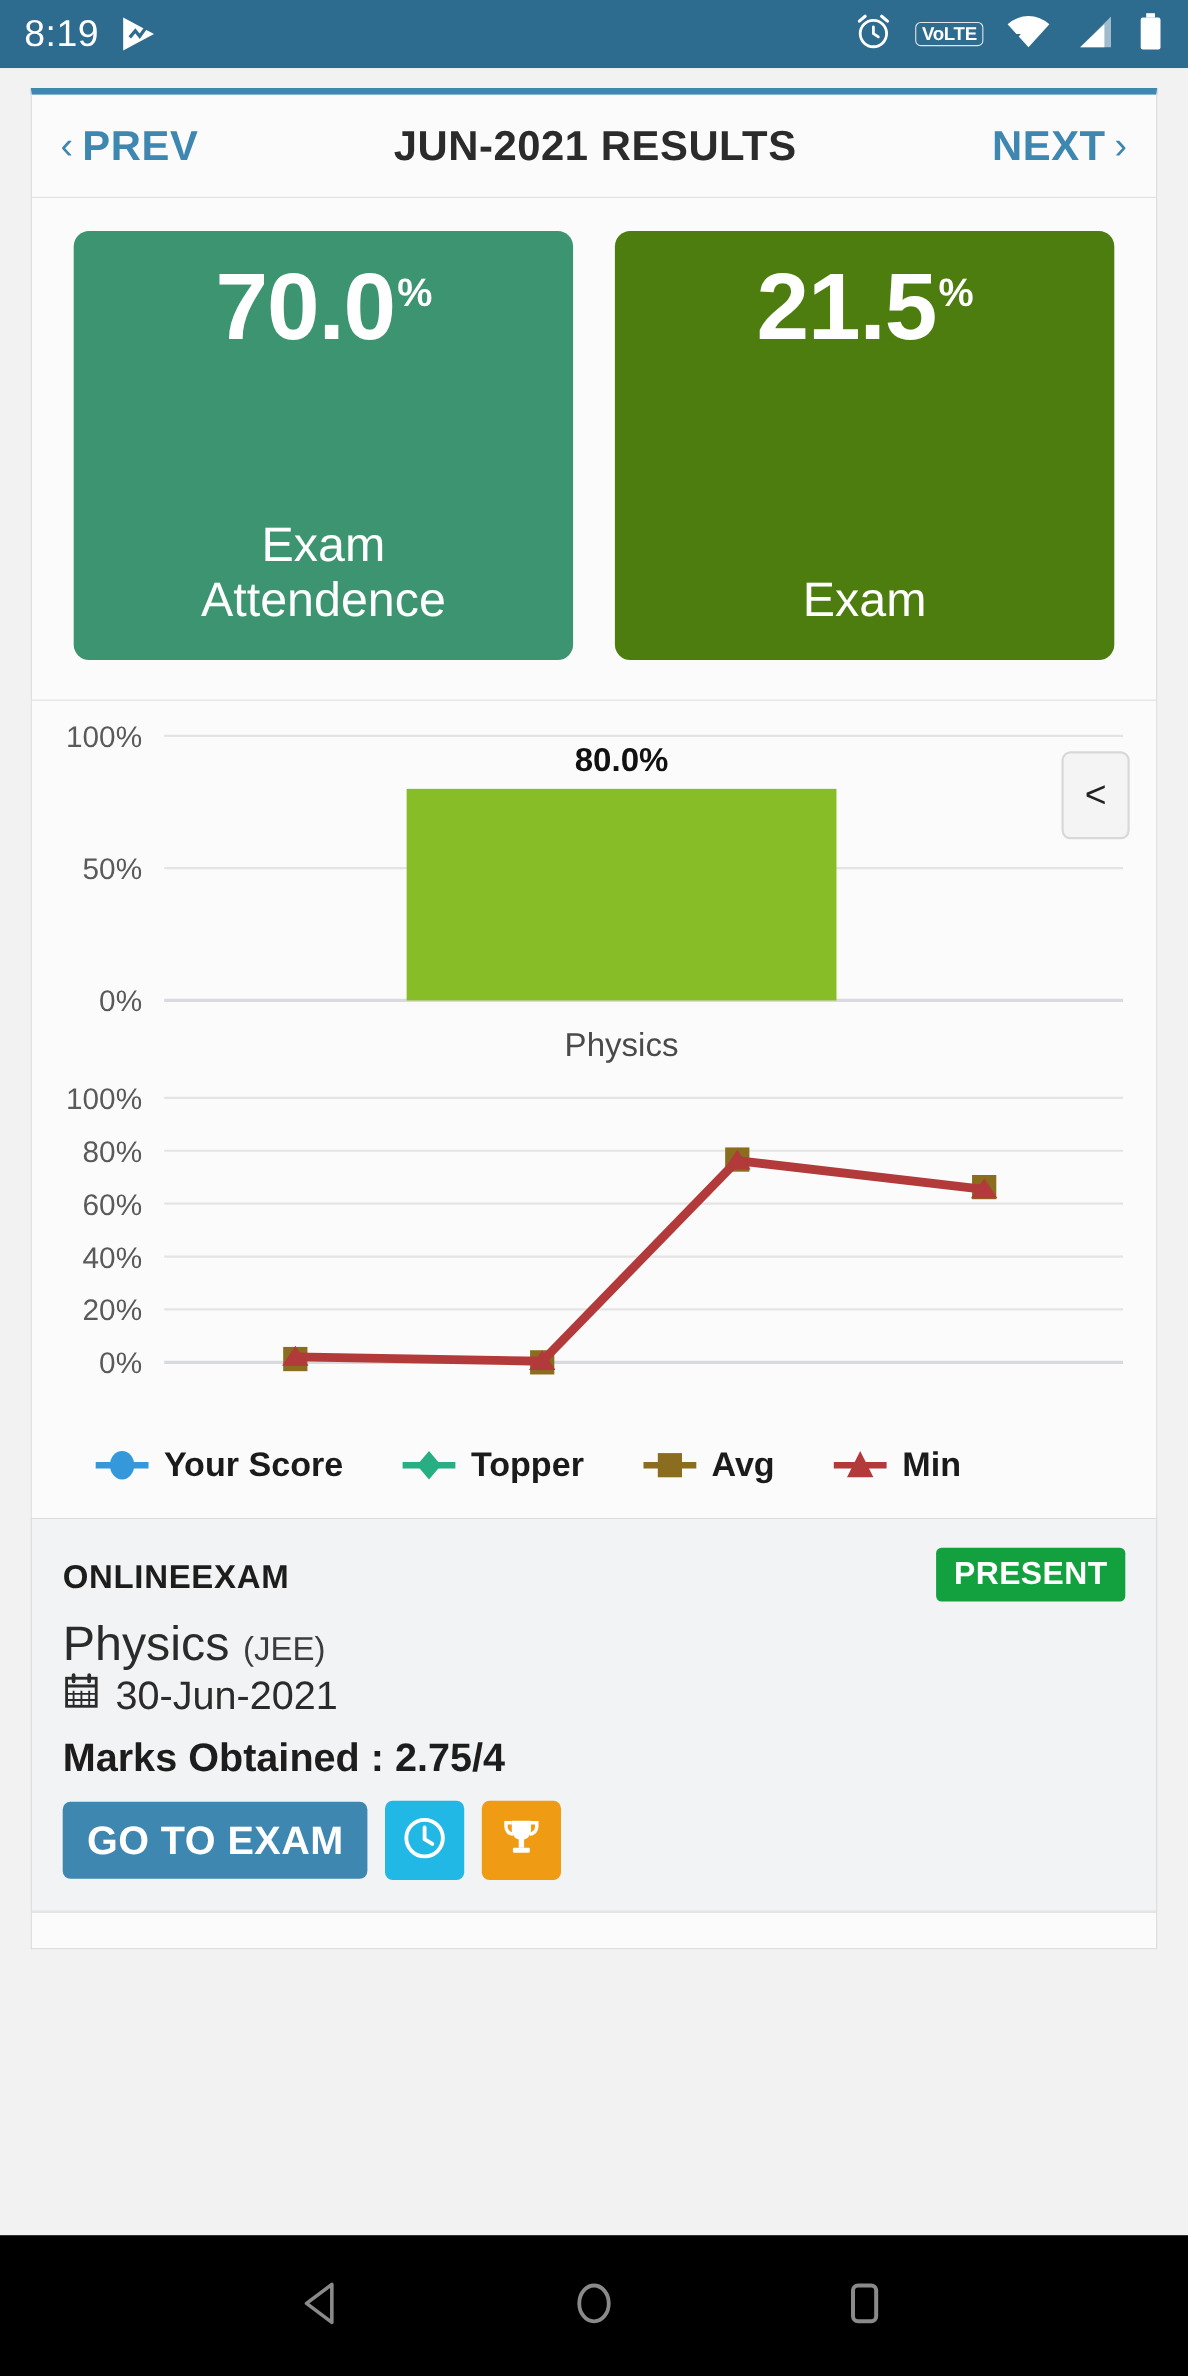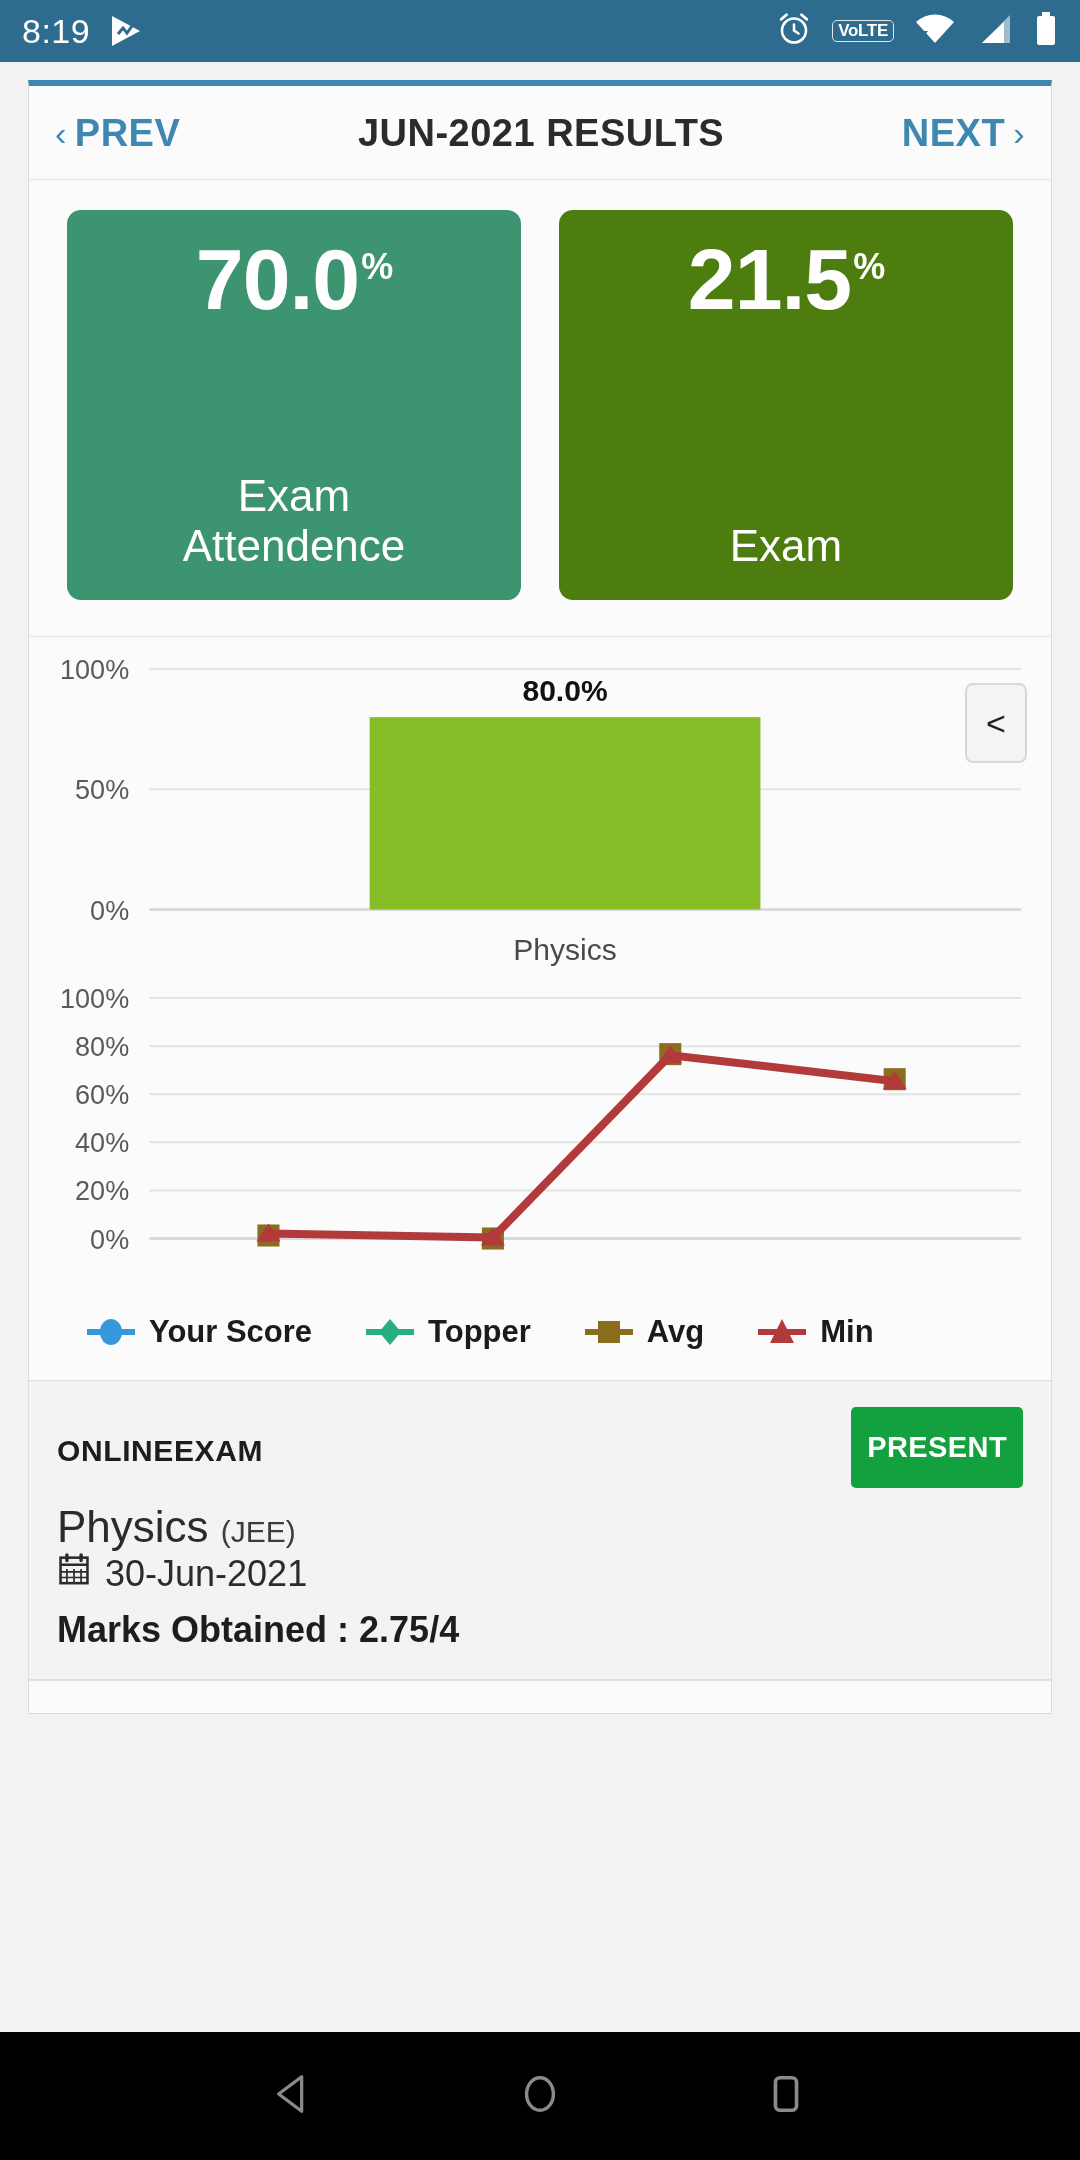--- a/index.html
+++ b/index.html
@@ -104,21 +104,21 @@
   
   .exam-card{
     margin:0 28px;background:#F1F3F4;
     border:1px solid #DCDCDC;border-top:none;
     padding:26px 28px 28px 28px;box-sizing:border-box;
   }
   .exam-toprow{display:flex;align-items:center;justify-content:space-between;}
   .exam-type{font-size:30px;font-weight:bold;color:#1D1D1D;letter-spacing:.6px;padding-top:6px;}
   .badge{
     background:#12A13E;color:#fff;font-size:29px;font-weight:bold;
-    padding:24px 16px;border-radius:5px;letter-spacing:.4px;
+    padding:8px 16px;border-radius:5px;letter-spacing:.4px;
   }
   .exam-subject{
     font-size:44px;color:#2B2B2B;margin-top:14px;font-weight:400;
   }
   .exam-subject .paren{font-size:30px;color:#3C3C3C;}
   .exam-row{
     display:flex;align-items:center;gap:14px;
     font-size:36px;color:#2B2B2B;
   }
   .exam-marks{
@@ -335,20 +335,42 @@
             <path d="M7 2 v4 M17 2 v4" stroke="#2B2B2B" stroke-width="2.4" stroke-linecap="round"></path>
             <path d="M7 12 v10 M12 12 v10 M17 12 v10 M2.5 14 H21.5 M2.5 18 H21.5" stroke="#2B2B2B" stroke-width="1.2"></path>
           </svg>
       </span>
       <span>30-Jun-2021</span>
     </div>
 
 
     <div class="exam-marks">Marks Obtained : 2.75/4</div>
 
+    <div class="exam-btns">
+      <div class="btn-primary">GO TO EXAM</div>
+      <div class="btn-icon btn-cyan">
+        <span>
+          <svg width="42" height="42" viewBox="0 0 24 24">
+              <circle cx="12" cy="12" r="9.5" fill="none" stroke="#ffffff" stroke-width="2"></circle>
+              <path d="M12 6.5 v6 l4 2.5" stroke="#ffffff" stroke-width="2" fill="none" stroke-linecap="round"></path>
+            </svg>
+        </span>
+      </div>
+      <div class="btn-icon btn-orange">
+        <span>
+          <svg width="42" height="42" viewBox="0 0 24 24" fill="#ffffff">
+              <path d="M7 3 h10 v5 a5 5 0 0 1 -10 0 Z"></path>
+              <path d="M7 4 H4 v2 a4 4 0 0 0 3.6 4" fill="none" stroke="#ffffff" stroke-width="1.8"></path>
+              <path d="M17 4 h3 v2 a4 4 0 0 1 -3.6 4" fill="none" stroke="#ffffff" stroke-width="1.8"></path>
+              <rect x="10.6" y="12.5" width="2.8" height="4.5"></rect>
+              <rect x="7.6" y="17" width="8.8" height="2.6" rx="0.6"></rect>
+            </svg>
+        </span>
+      </div>
+    </div>
   </div>
 
   <div class="card-tail"></div>
 </div>
 
 <div class="navbar">
   <span>
     <svg width="46" height="46" viewBox="0 0 24 24">
         <polygon points="16,3 16,21 4,12" fill="none" stroke="#8A8A8A" stroke-width="1.7" stroke-linejoin="round"></polygon>
       </svg>

